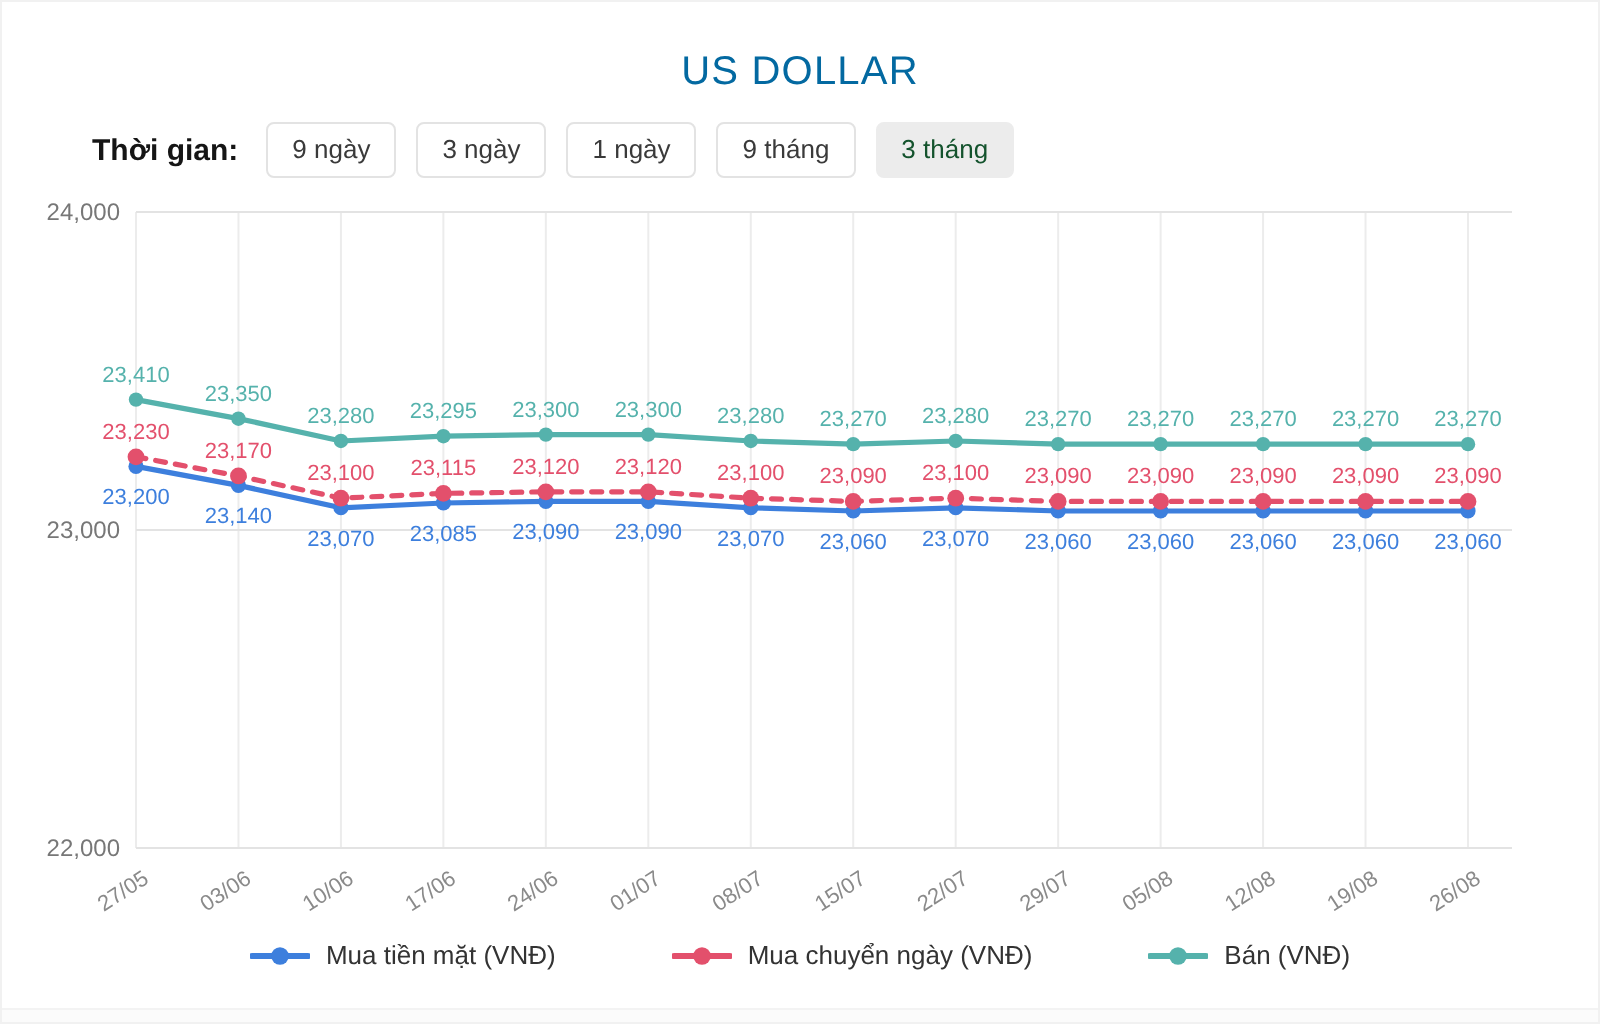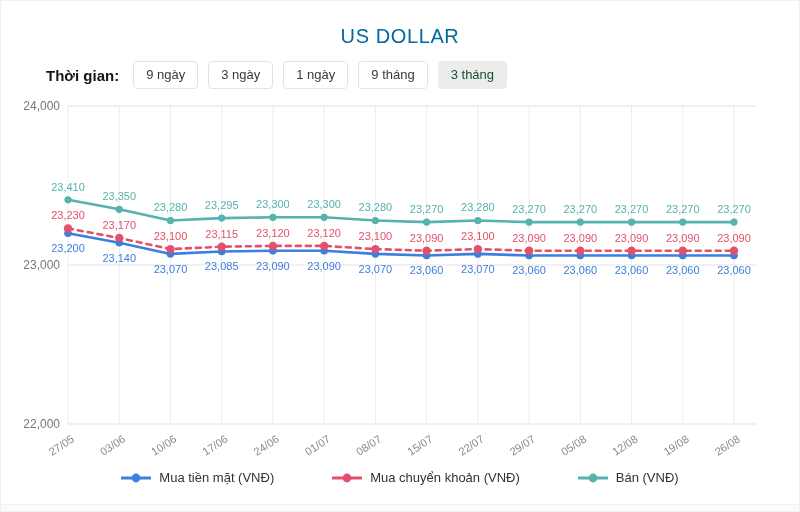--- a/index.html
+++ b/index.html
@@ -165,21 +165,21 @@
           <line x1="1" y1="6" x2="29" y2="6" stroke="#3d7fdd" stroke-width="3" stroke-linecap="round"></line>
           <circle cx="15" cy="6" r="4.4" fill="#3d7fdd"></circle>
         </svg>
         <span>Mua tiền mặt (VNĐ)</span>
       </span>
       <span class="legend-item">
         <svg width="30" height="12">
           <line x1="1" y1="6" x2="29" y2="6" stroke="#e3506c" stroke-width="3" stroke-linecap="round"></line>
           <circle cx="15" cy="6" r="4.4" fill="#e3506c"></circle>
         </svg>
-        <span>Mua chuyển khoản (VNĐ)</span>
+        <span>Mua chuyển ngày (VNĐ)</span>
       </span>
       <span class="legend-item">
         <svg width="30" height="12">
           <line x1="1" y1="6" x2="29" y2="6" stroke="#55b2ac" stroke-width="3" stroke-linecap="round"></line>
           <circle cx="15" cy="6" r="4.4" fill="#55b2ac"></circle>
         </svg>
         <span>Bán (VNĐ)</span>
       </span>
     </div>
 

